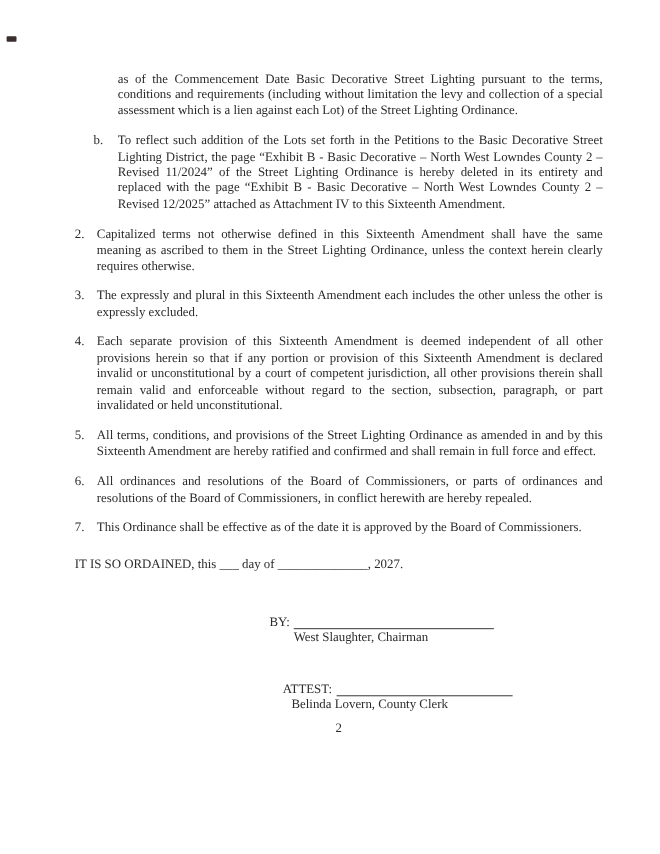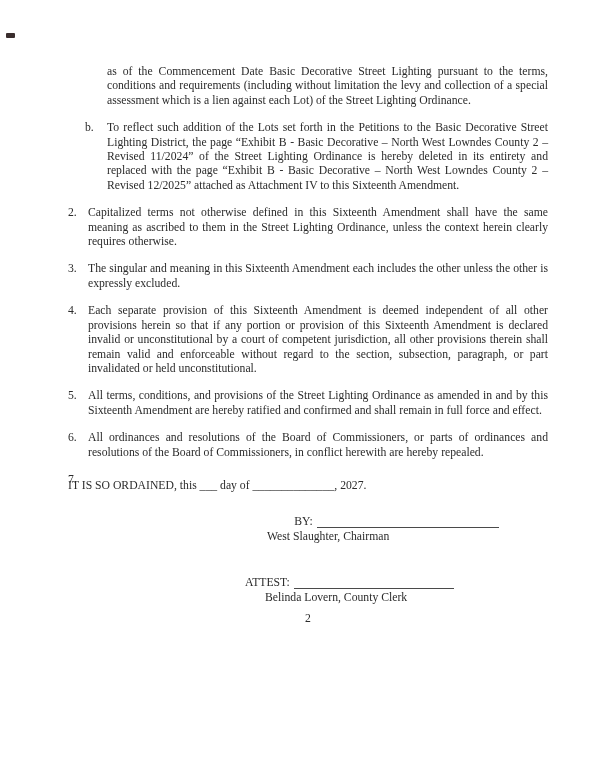--- a/index.html
+++ b/index.html
@@ -34,22 +34,22 @@
     margin: 0 0 13px 0;
     padding-left: 20px;
     text-align: justify;
   }
   .num-item .marker { position: absolute; left: 0; top: 0; }
 
   .ordained { margin: 19px 0 0 0; }
 
   .sig-block { margin-left: 177px; }
   .sig-org { margin-top: 32px; }
-  .sig-by-row { margin-top: 22px; text-align: center; }
-  .sig-attest-row { margin-top: 32px; }
+  .sig-by-row { margin-top: 38px; }
+  .sig-attest-row { margin-top: 32px; margin-left: 12px; }
   .sig-line {
     display: inline-block;
     border-bottom: 1px solid #4a4a4a;
     height: 12px;
     vertical-align: -3px;
     margin-left: 4px;
   }
   .sig-line.by { width: 182px; }
   .sig-line.attest { width: 160px; }
   .sig-name-by { margin-left: 22px; }
@@ -82,40 +82,41 @@
       <span>To reflect such addition of the Lots set forth in the Petitions to the Basic Decorative Street Lighting District, the page “Exhibit B - Basic Decorative – North West Lowndes County 2 – Revised 11/2024” of the Street Lighting Ordinance is hereby deleted in its entirety and replaced with the page “Exhibit B - Basic Decorative – North West Lowndes County 2 – Revised 12/2025” attached as Attachment IV to this Sixteenth Amendment.</span>
     </div>
 
     <div class="num-item">
       <span class="marker">2.</span>
       <span>Capitalized terms not otherwise defined in this Sixteenth Amendment shall have the same meaning as ascribed to them in the Street Lighting Ordinance, unless the context herein clearly requires otherwise.</span>
     </div>
 
     <div class="num-item">
       <span class="marker">3.</span>
-      <span>The singular and meaning in this Sixteenth Amendment each includes the other unless the other is expressly excluded.</span>
+      <span>The expressly and plural in this Sixteenth Amendment each includes the other unless the other is expressly excluded.</span>
     </div>
 
     <div class="num-item">
       <span class="marker">4.</span>
       <span>Each separate provision of this Sixteenth Amendment is deemed independent of all other provisions herein so that if any portion or provision of this Sixteenth Amendment is declared invalid or unconstitutional by a court of competent jurisdiction, all other provisions therein shall remain valid and enforceable without regard to the section, subsection, paragraph, or part invalidated or held unconstitutional.</span>
     </div>
 
     <div class="num-item">
       <span class="marker">5.</span>
       <span>All terms, conditions, and provisions of the Street Lighting Ordinance as amended in and by this Sixteenth Amendment are hereby ratified and confirmed and shall remain in full force and effect.</span>
     </div>
 
     <div class="num-item">
       <span class="marker">6.</span>
       <span>All ordinances and resolutions of the Board of Commissioners, or parts of ordinances and resolutions of the Board of Commissioners, in conflict herewith are hereby repealed.</span>
     </div>
 
     <div class="num-item">
       <span class="marker">7.</span>
+      <span>This Ordinance shall be effective as of the date it is approved by the Board of Commissioners.</span>
     </div>
 
     <div class="ordained">IT IS SO ORDAINED, this ___ day of ______________, 2027.</div>
 
     <div class="sig-block">
 
       <div class="sig-by-row">
         <span>BY:</span><span class="sig-line by"></span>
       </div>
       <div class="sig-name-by">West Slaughter, Chairman</div>

